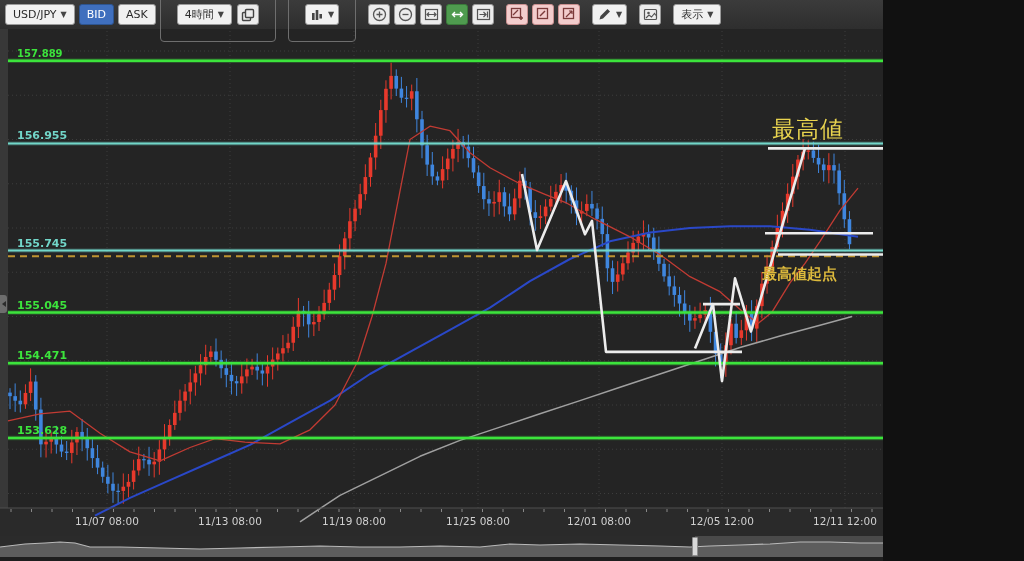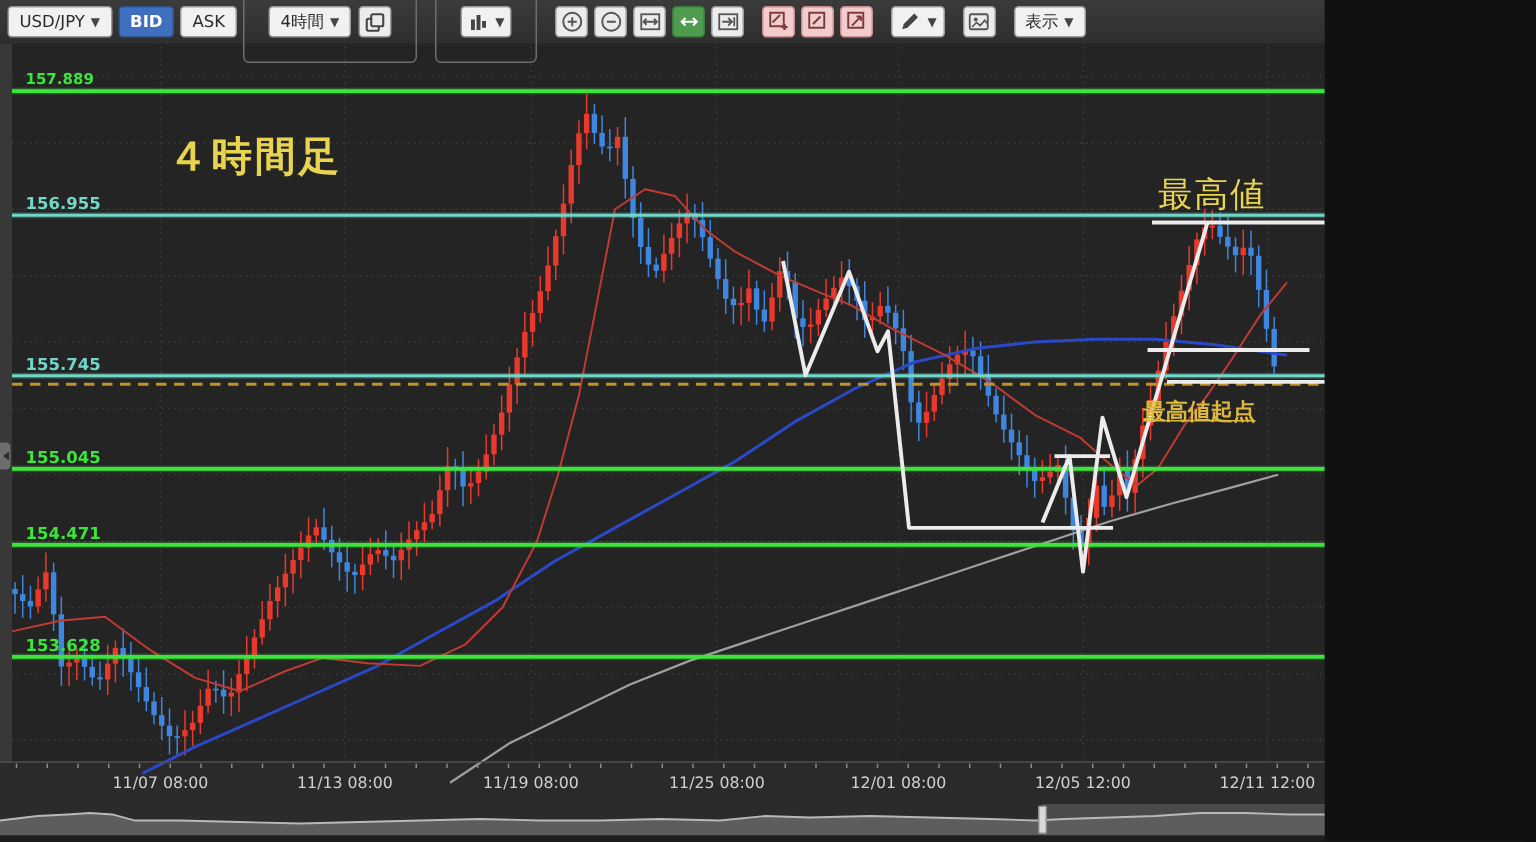--- a/index.html
+++ b/index.html
@@ -6,21 +6,21 @@
   html,body { background:#111; }
   .app { position:relative; width:883px; height:561px; overflow:hidden;
          font-family:"DejaVu Sans","Liberation Sans",sans-serif; background:#242424; }
   
   .toolbar { position:absolute; left:0; top:0; width:1024px; height:29px;
              background:linear-gradient(#3b3b3b,#2e2e2e); display:flex; align-items:center;
              padding:0 5px; gap:4px; z-index:30; }
   .tb-btn { height:21px; background:#f1f1f1; border:1px solid #9a9a9a; border-radius:3px;
             color:#2b2b2b; font-size:11px; display:flex; align-items:center; gap:4px;
             padding:0 7px; cursor:default; white-space:nowrap; }
-  .tb-btn.blue { background:#3f6fbe; border-color:#2d548f; color:#fff; font-weight:bold; }
+  .tb-btn.blue { background:#3f6fbe; border-color:#2d548f; color:#fff; font-weight:normal; }
   .tb-btn.icon-only { padding:0 4px; }
   .tb-group { display:flex; gap:5px; border:1px solid #6e6e6e; border-radius:4px; padding:16px; }
   .tb-sep { width:4px; }
   .caret { font-size:8px; color:#444; }
   .icon-btn { width:22px; height:21px; display:flex; align-items:center; justify-content:center;
               background:#ececec; border:1px solid #9a9a9a; border-radius:3px; }
   .icon-btn.green { background:#4f9b4f; border-color:#3a7a3a; }
   .icon-btn.pink  { background:#f3cdcd; border-color:#c98f8f; }
   .gold-btn { margin-left:auto; width:22px; height:22px; border-radius:3px;
               background:linear-gradient(#f2cd62,#d9a737); border:1px solid #a87d19;
@@ -684,17 +684,16 @@
       </g>
     </svg>
 
   <div class="hit" style="left:985px;top:29px;width:39px;height:479px;"></div>
   <div class="hit" style="left:0;top:508px;width:985px;height:28px;"></div>
   <div class="hit" style="left:0;top:536px;width:1024px;height:21px;"></div>
   <div class="nav-handle"></div>
   <div class="panel-tab"></div>
 
   <div class="ov legend-price" style="color: rgb(60, 228, 60);">157.889</div>
-  <div class="ov note-tf" style="color: rgb(233, 212, 79);">４時間足</div>
   <div class="ov note-high" style="color: rgb(233, 212, 79);">最高値</div>
-  <div class="ov note-orig" style="color: rgb(220, 185, 60); text-decoration: underline;">最高値起点</div>
+  <div class="ov note-orig" style="color: rgb(220, 185, 60);">最高値起点</div>
 
 </div>
 
 </body></html>

